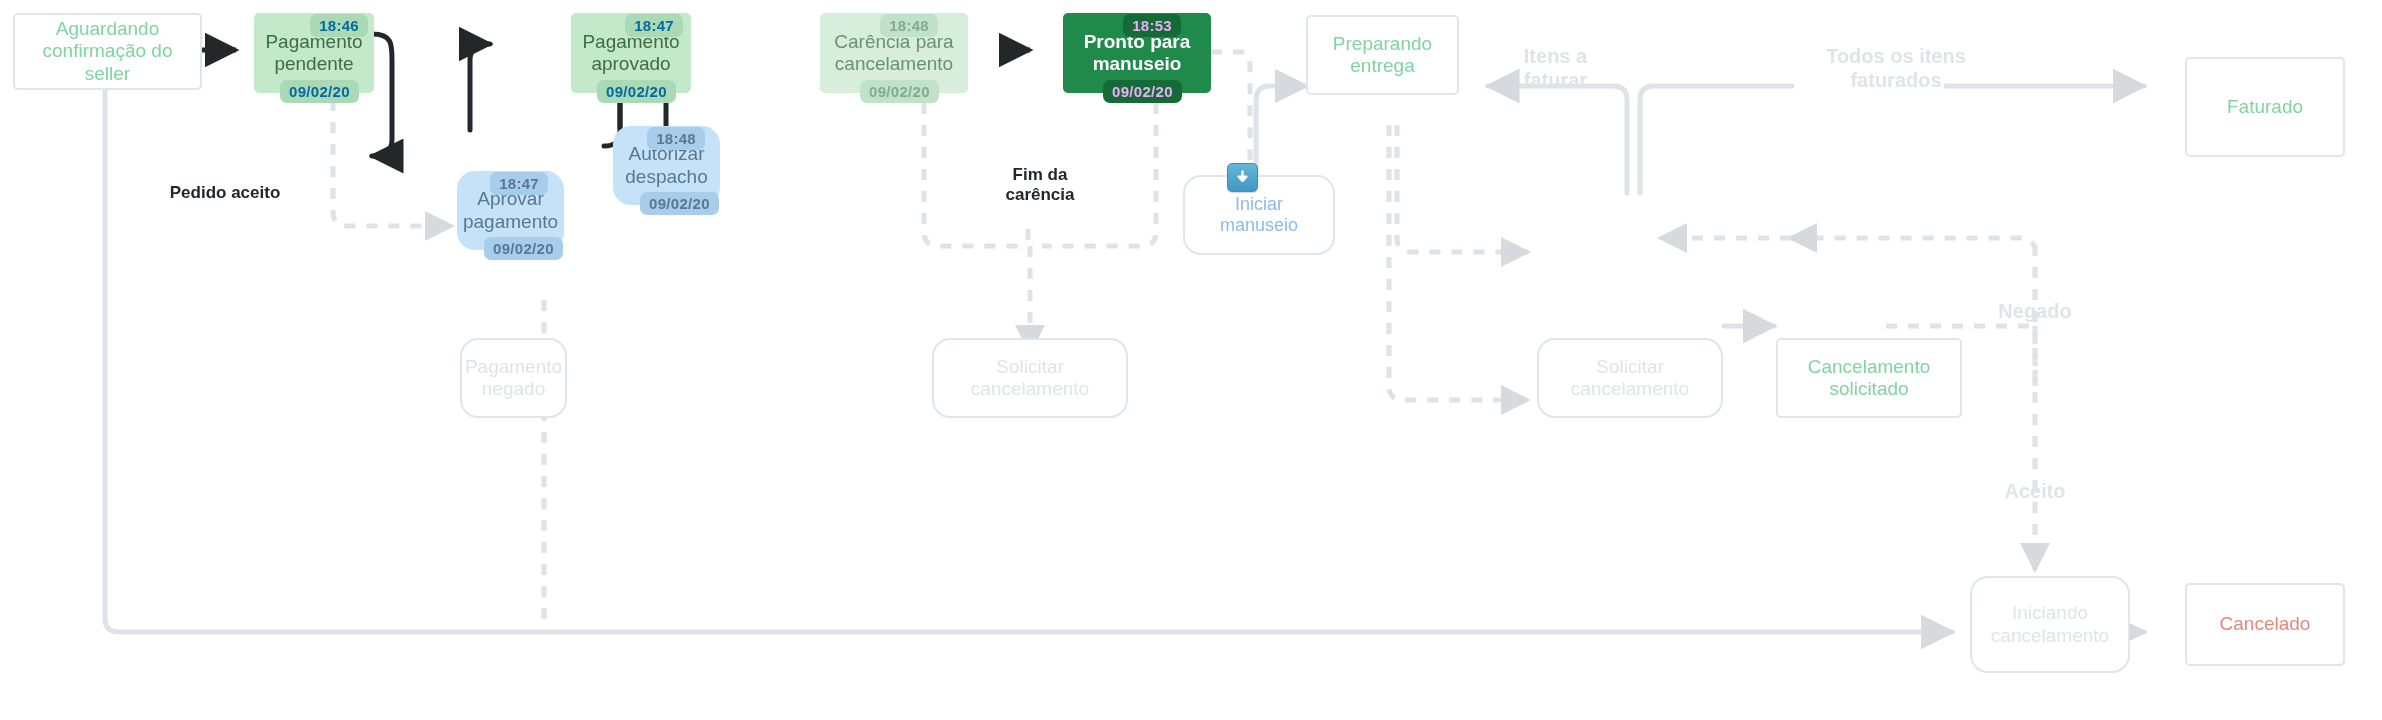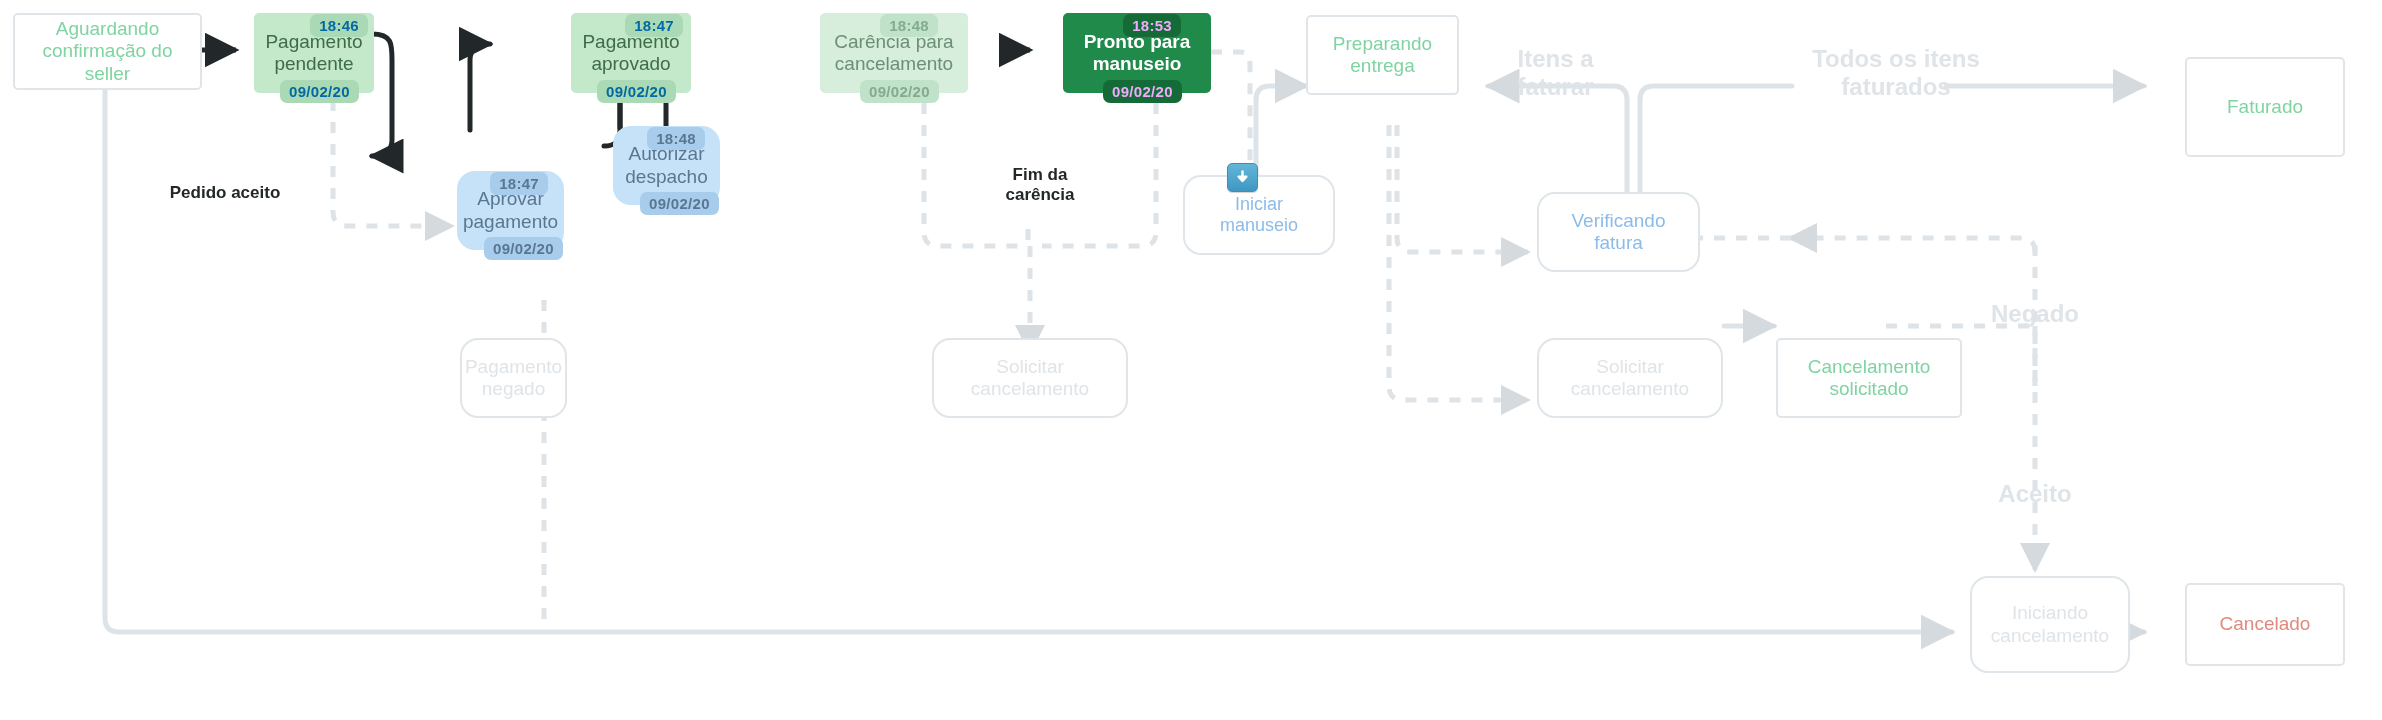--- a/index.html
+++ b/index.html
@@ -45,21 +45,21 @@
   .badge.date{font-size:15px;height:23px;padding:0 9px;bottom:-12px;}
 
   .bdg-green{background:#a9d9b5;color:#0369a1;}
   .bdg-green-soft{background:#bfe2c8;color:#84ab8e;}
   .bdg-green-dark{background:#156b37;color:#f0abfc;}
   .bdg-blue{background:#a8cdec;color:#5a7792;}
 
   
   .cap{position:absolute;font-weight:bold;white-space:pre-line;text-align:center;line-height:1.18;}
   .cap-dark{color:#222729;font-size:17px;}
-  .cap-muted{color:#dfe4e8;font-size:24px;}
+  .cap-muted{color:#dfe4e8;font-size:20px;}
 
   
   .dl-btn{
     position:absolute;width:29px;height:27px;border-radius:5px;
     background:linear-gradient(180deg,#63b6d8 0%,#3f97c2 100%);
     border:1px solid #3d8fb6;box-shadow:0 1px 1px rgba(0,0,0,.18);
     display:flex;align-items:center;justify-content:center;cursor:pointer;
   }
   .dl-btn svg{display:block;}
 </style>
@@ -202,23 +202,20 @@
     <span class="lbl c-blue-text" style="font-size:18px;white-space:pre-line;">Iniciar
 manuseio</span>
   </div>
 
   <div class="dl-btn" style="left:1227px;top:163px;">
     <svg width="15" height="15" viewBox="0 0 16 16" aria-hidden="true">
       <path d="M8 1.6 L8 8.4 M8 11.6 L3.9 7.2 L12.1 7.2 Z" fill="#ffffff" stroke="#ffffff" stroke-width="2.6" stroke-linecap="round" stroke-linejoin="round"></path>
     </svg>
   </div>
 
-  <div class="node action" style="left:1537px;top:192px;width:163px;height:80px;">
-    <span class="lbl c-blue-text" style="font-size:19px;">Verificando fatura</span>
-  </div>
 
   <div class="node action" style="left:460px;top:338px;width:107px;height:80px;">
     <span class="lbl c-muted" style="font-size:19px;white-space:pre-line;">Pagamento
 negado</span>
   </div>
 
   <div class="node action" style="left:932px;top:338px;width:196px;height:80px;">
     <span class="lbl c-muted" style="font-size:19px;white-space:pre-line;">Solicitar
 cancelamento</span>
   </div>

